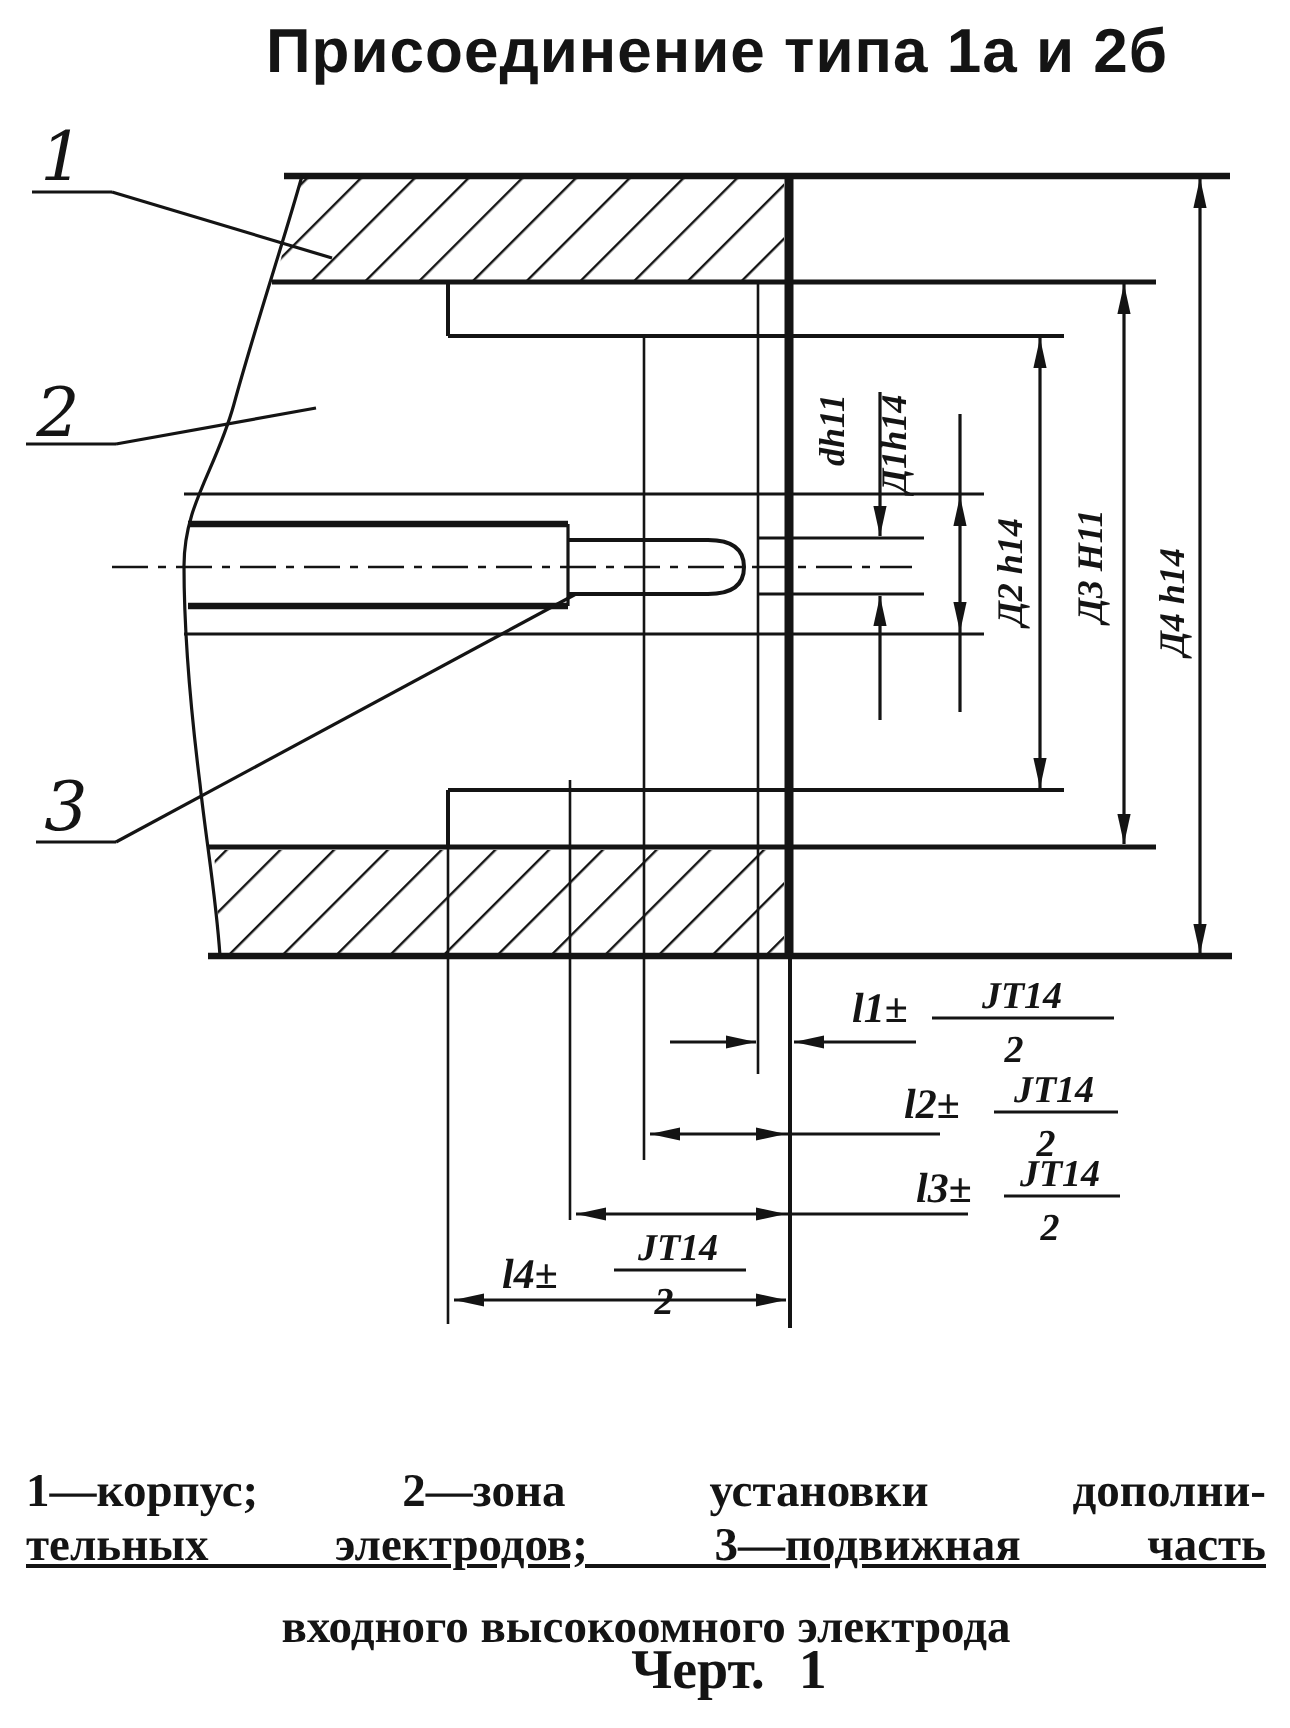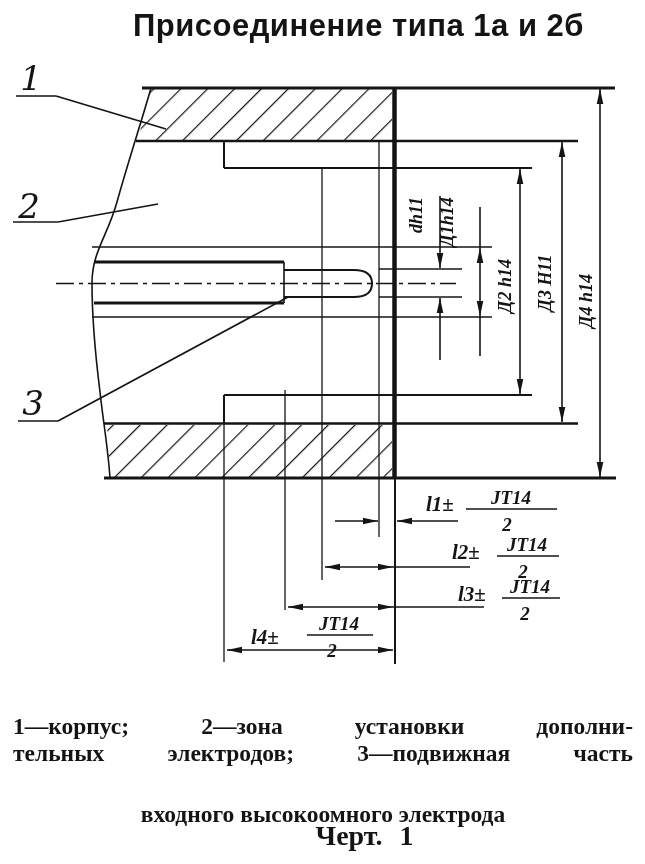--- a/index.html
+++ b/index.html
@@ -12,21 +12,21 @@
   .w1{stroke-width:1.3px;} .w15{stroke-width:1.6px;} .w2{stroke-width:2px;}
   .w24{stroke-width:2.4px;} .w3{stroke-width:3.2px;} .w45{stroke-width:4.5px;}
   .arrow{fill:#141414;stroke:none;}
   text{fill:#141414;}
   .refnum{font:italic 400 34px "DejaVu Serif",serif;}
   .dlabel{font:italic 700 18px "Liberation Serif",serif;text-anchor:middle;}
   .llabel{font:italic 700 21px "Liberation Serif",serif;}
   .lfrac{font:italic 700 19px "Liberation Serif",serif;text-anchor:middle;}
   .caption-line{position:absolute;left:13px;width:620px;color:#141414;
                 font:700 23.5px "Liberation Serif",serif;white-space:nowrap;}
-  .just{text-align:justify;text-align-last:justify;white-space:normal;}
+  .just{text-align:justify;text-align-last:justify;white-space:normal;margin-top:20px;}
   .ctr{text-align:center;}
   #figure-number{position:absolute;top:820px;left:0;width:100%;text-align:center;
                  color:#141414;font:700 28px "Liberation Serif",serif;word-spacing:10px;margin-left:42px;}
 </style>
 </head>
 <body>
 
 <div id="canvas">
 
   <div id="page-title">Присоединение типа 1а и 2б</div>
@@ -162,19 +162,19 @@
         <text class="llabel" x="251" y="644">l4±</text>
         <text class="lfrac" x="339" y="630">JT14</text>
         <path class="ln w15" d="M307,635 H373"></path>
         <text class="lfrac" x="332" y="657">2</text>
       </g>
     </g>
   </svg>
 
   <div>
     <div class="caption-line just" style="top:713px;position:absolute;">1—корпус; 2—зона установки дополни-</div>
-    <div class="caption-line just" style="top:740px;position:absolute;">тельных электродов; 3—подвижная часть</div>
+    <div class="caption-line just" style="top:740px;position:absolute;text-decoration:underline;">тельных электродов; 3—подвижная часть</div>
     <div class="caption-line ctr" style="top:801px;position:absolute;">входного высокоомного электрода</div>
   </div>
 
   <div id="figure-number">Черт. 1</div>
 
 </div>
 
 </body></html>

